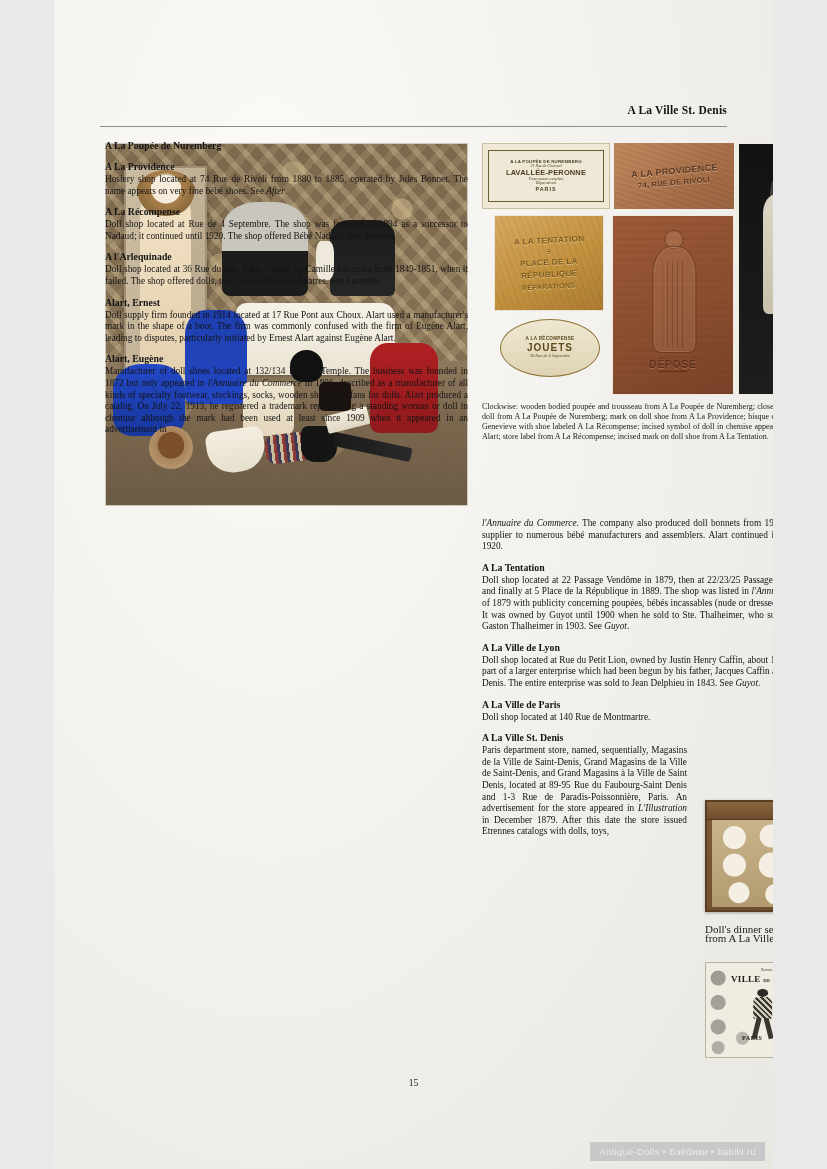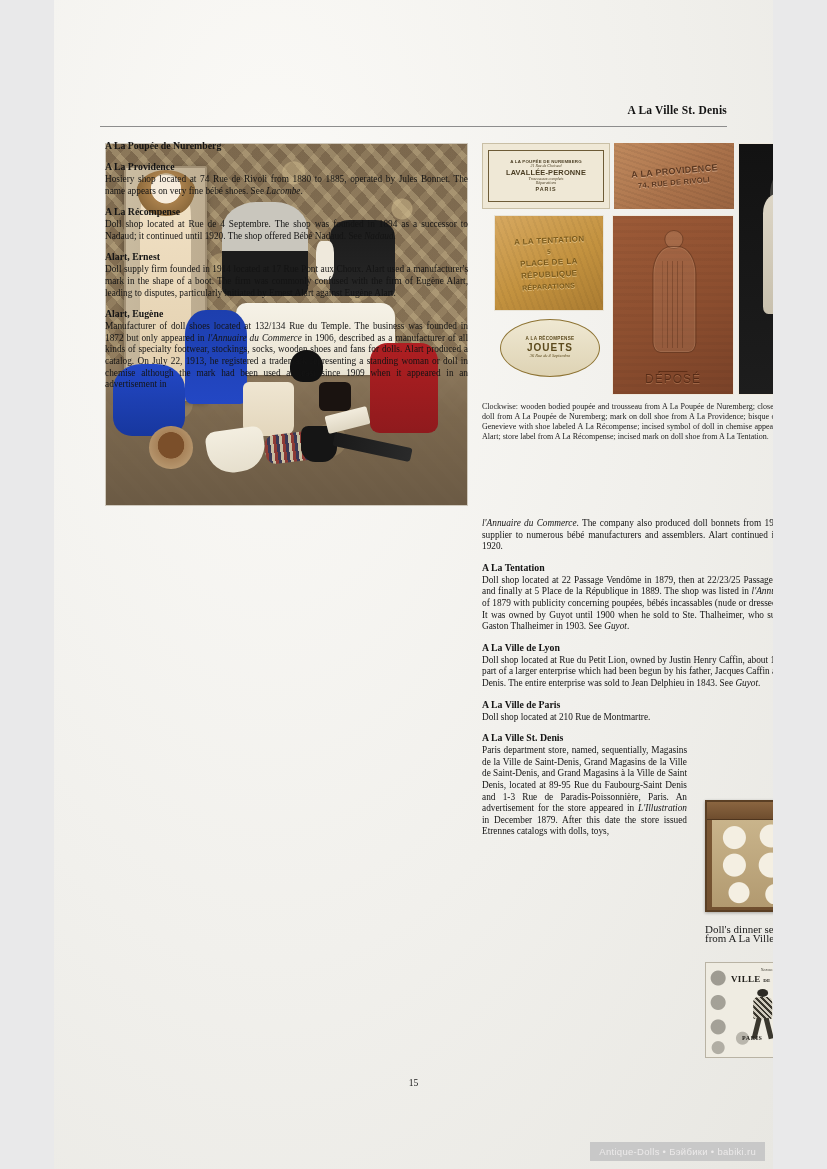--- a/index.html
+++ b/index.html
@@ -238,24 +238,24 @@
     background:rgba(255,215,180,.16);border:1px solid rgba(70,30,10,.5);border-radius:50%;}
   .alart-figure .gown{position:absolute;left:12%;top:11%;width:76%;height:76%;
     background:rgba(255,215,180,.12);border:1px solid rgba(70,30,10,.5);
     border-radius:42% 42% 18% 18%/26% 26% 10% 10%;
     box-shadow:inset 0 0 0 1px rgba(255,220,180,.12);}
   .alart-figure .gown:after{content:"";position:absolute;inset:14% 22% 4% 22%;
     background:repeating-linear-gradient(90deg, rgba(60,25,8,.28) 0 1px, transparent 1px 5px);}
   .alart-figure .feet{position:absolute;left:24%;bottom:-2%;width:52%;height:8%;
     border-bottom:1px solid rgba(70,30,10,.55);}
   .alart-depose{
-    font-family:"Liberation Sans",sans-serif;font-size:12px;font-weight:normal;
+    font-family:"Liberation Sans",sans-serif;font-size:10px;font-weight:bold;
     letter-spacing:1px;color:rgba(60,25,8,.62);
     text-shadow:0 1px 0 rgba(255,200,150,.25);
-    margin-bottom:8px;
+    margin-bottom:24px;
   }
 
   .lbl-recompense{
     left:18px;top:176px;width:100px;height:58px;
     background:linear-gradient(#efe8d2,#ded3b4);
     border-radius:50%/50%;
     border:1.5px solid #8e7434;
     box-sizing:border-box;
     display:flex;flex-direction:column;align-items:center;justify-content:center;
     color:#5c4a1d;text-align:center;line-height:1.05;
@@ -468,27 +468,31 @@
     </div>
 
     <div class="caption-collage">Clockwise: wooden bodied poupée and trousseau from A La Poupée de Nuremberg; close-up of paper label on doll from A La Poupée de Nuremberg; mark on doll shoe from A La Providence; bisque doll in costume of St. Genevieve with shoe labeled A La Récompense; incised symbol of doll in chemise appearing on doll shoes by Alart; store label from A La Récompense; incised mark on doll shoe from A La Tentation.</div>
 
     <div class="col col-left">
       <div class="entry">
         <h3>A La Poupée de Nuremberg</h3>
       </div>
       <div class="entry">
         <h3>A La Providence</h3>
-        <p>Hosiery shop located at 74 Rue de Rivoli from 1880 to 1885, operated by Jules Bonnet. The name appears on very fine bébé shoes. See <i>Lacombe</i>.</p>
+        <p>Hosiery shop located at 74 Rue de Rivoli from 1880 to 1885, operated by Jules Bonnet. The name appears on very fine bébé shoes. See <i>After</i>.</p>
       </div>
       <div class="entry">
         <h3>A La Récompense</h3>
         <p>Doll shop located at Rue de 4 Septembre. The shop was founded in 1894 as a successor to Nadaud; it continued until 1920. The shop offered Bébé Nadaud. See <i>Nadaud</i>.</p>
       </div>
       <div class="entry">
+        <h3>A l'Arlequinade</h3>
+        <p>Doll shop located at 36 Rue du Bac, Paris, owned by Camille Lacombe from 1849-1851, when it failed. The shop offered dolls, toys, and marionette theatres. See <i>Lacombe</i>.</p>
+      </div>
+      <div class="entry">
         <h3>Alart, Ernest</h3>
         <p>Doll supply firm founded in 1914 located at 17 Rue Pont aux Choux. Alart used a manufacturer's mark in the shape of a boot. The firm was commonly confused with the firm of Eugène Alart, leading to disputes, particularly initiated by Ernest Alart against Eugène Alart.</p>
       </div>
       <div class="entry">
         <h3>Alart, Eugène</h3>
         <p>Manufacturer of doll shoes located at 132/134 Rue du Temple. The business was founded in 1872 but only appeared in <i>l'Annuaire du Commerce</i> in 1906, described as a manufacturer of all kinds of specialty footwear, stockings, socks, wooden shoes and fans for dolls. Alart produced a catalog. On July 22, 1913, he registered a trademark representing a standing woman or doll in chemise although the mark had been used at least since 1909 when it appeared in an advertisement in</p>
       </div>
     </div>
 
     <div class="col col-right" style="top:518px;">
@@ -498,21 +502,21 @@
       <div class="entry">
         <h3>A La Tentation</h3>
         <p>Doll shop located at 22 Passage Vendôme in 1879, then at 22/23/25 Passage Vendome in 1887, and finally at 5 Place de la République in 1889. The shop was listed in <i>l'Annuaire du Commerce</i> of 1879 with publicity concerning poupées, bébés incassables (nude or dressed), and doll repairs. It was owned by Guyot until 1900 when he sold to Ste. Thalheimer, who subsequently sold to Gaston Thalheimer in 1903. See <i>Guyot</i>.</p>
       </div>
       <div class="entry">
         <h3>A La Ville de Lyon</h3>
         <p>Doll shop located at Rue du Petit Lion, owned by Justin Henry Caffin, about 1833.  The shop was part of a larger enterprise which had been begun by his father, Jacques Caffin at 227 Rue de la St. Denis. The entire enterprise was sold to Jean Delphieu in 1843. See <i>Guyot</i>.</p>
       </div>
       <div class="entry" style="width:205px;">
         <h3>A La Ville de Paris</h3>
-        <p>Doll shop located at 210 Rue de Montmartre.</p>
+        <p>Doll shop located at 140 Rue de Montmartre.</p>
       </div>
       <div class="entry" style="width:205px;">
         <h3>A La Ville St. Denis</h3>
         <p>Paris department store, named, sequentially, Magasins de la Ville de Saint-Denis, Grand Magasins de la Ville de Saint-Denis, and Grand Magasins à la Ville de Saint Denis, located at 89-95 Rue du Faubourg-Saint Denis and 1-3 Rue de Paradis-Poissonnière, Paris. An advertisement for the store appeared in <i>L'Illustration</i> in December 1879. After this date the store issued Etrennes catalogs with dolls, toys,</p>
       </div>
     </div>
 
     <div class="fig-dinner">
       <div class="lid"></div>
       <div class="tray"></div>

